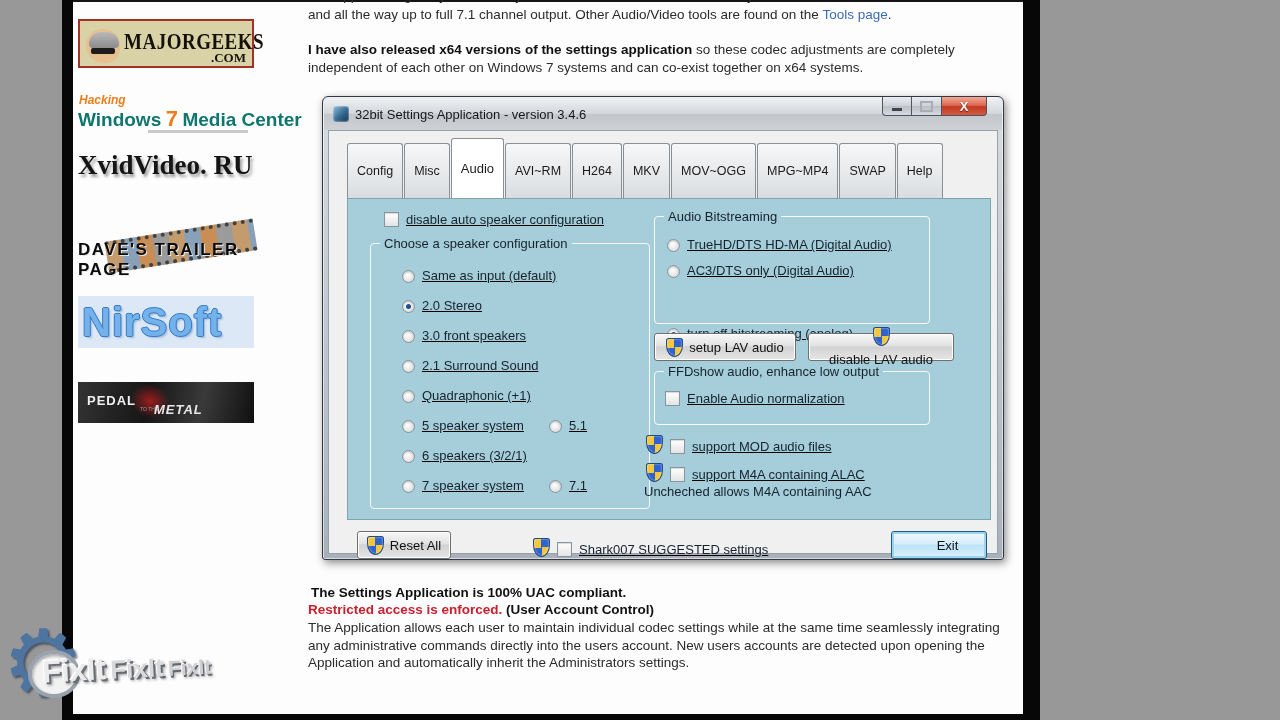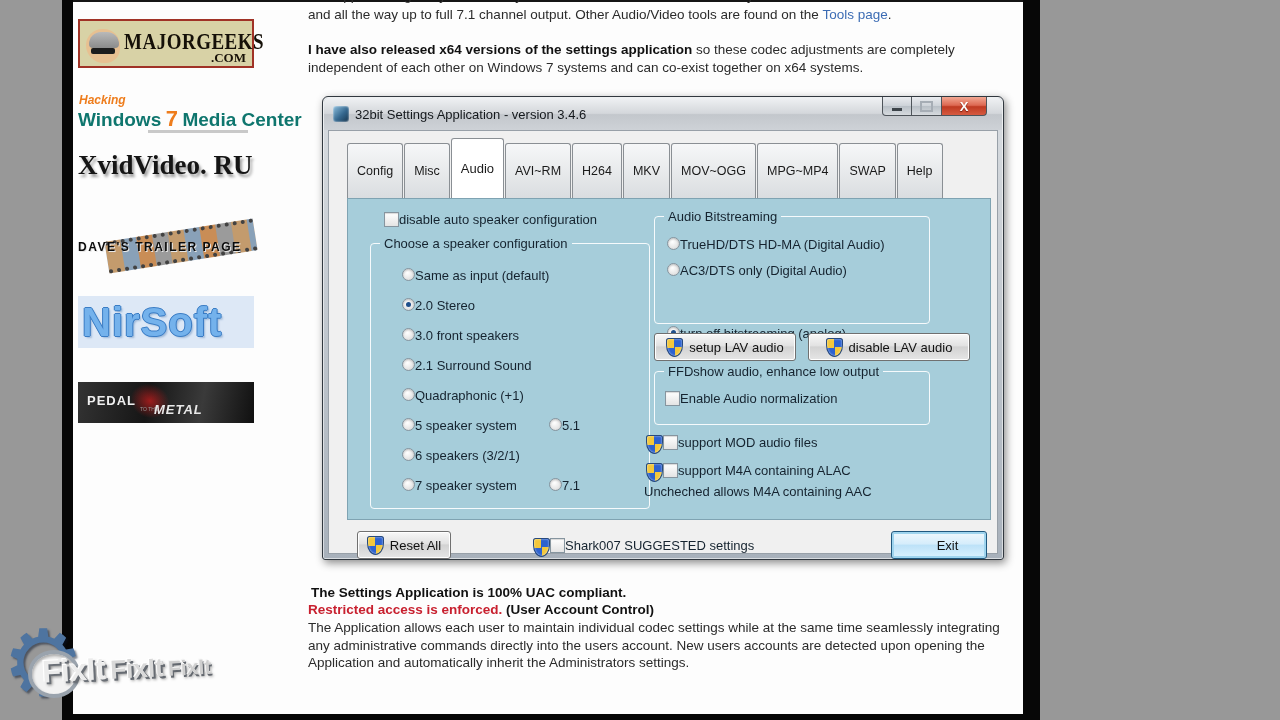--- a/index.html
+++ b/index.html
@@ -33,21 +33,21 @@
   #mg-com{position:absolute;right:6px;top:29px;font-family:"Liberation Serif",serif;font-weight:bold;font-size:13px;color:#181208;}
   #logo-hack{top:93px;height:44px;}
   #hack-word{position:absolute;left:1px;top:0;color:#ee7d1d;font-weight:bold;font-size:12px;font-style:italic;}
   #hack-row{position:absolute;left:0;top:13px;white-space:nowrap;}
   .hack-blue{color:#0f766e;font-weight:bold;font-size:19px;}
   .hack-orange{color:#ee7d1d;font-weight:bold;font-size:22px;}
   #hack-tag{position:absolute;left:70px;top:37px;width:100px;height:3px;background:#c9c9c9;}
   #logo-xvid{top:150px;height:46px;font-family:"Liberation Serif",serif;font-weight:bold;font-size:27px;color:#151515;text-shadow:2px 3px 3px #9a9a9a;}
   #logo-daves{top:226px;height:42px;}
   #daves-strip{position:absolute;left:28px;top:4px;width:150px;height:24px;transform:rotate(-9deg);background:repeating-linear-gradient(90deg,#b98a55 0 16px,#7591ad 16px 32px,#c07a3a 32px 48px,#8a8a8a 48px 64px);border-top:4px dotted #222;border-bottom:4px dotted #222;opacity:.85;}
-  #daves-text{position:absolute;left:0;top:14px;font-weight:bold;font-size:12px;letter-spacing:1.5px;color:#0b0b0b;text-shadow:1px 1px 0 #e8e8e8;}
+  #daves-text{position:absolute;left:0;top:14px;font-weight:bold;font-size:17px;letter-spacing:1.5px;color:#0b0b0b;text-shadow:1px 1px 0 #e8e8e8;}
   #logo-nirsoft{top:296px;height:52px;background:#dde8f6;display:flex;align-items:center;padding-left:4px;box-sizing:border-box;}
   #nirsoft-text{font-weight:bold;font-size:40px;color:#74b2ec;text-shadow:-1px 0 0 #3a7cc4,1px 0 0 #3a7cc4,0 -1px 0 #3a7cc4,0 1px 0 #3a7cc4,2px 2px 2px #9db8d8;letter-spacing:1px;}
   #logo-pedal{top:382px;height:41px;background:linear-gradient(100deg,#333 0%,#161616 40%,#3a3a3a 70%,#101010 100%);overflow:hidden;}
   #pedal-glow{position:absolute;left:52px;top:2px;width:40px;height:34px;background:radial-gradient(ellipse at center,rgba(190,30,30,.8),rgba(190,30,30,0) 70%);transform:rotate(20deg);}
   #pedal-word{position:absolute;left:9px;top:11px;color:#efefef;font-weight:bold;font-size:13px;letter-spacing:1px;}
   #pedal-tothe{position:absolute;left:62px;top:24px;color:#9a9a9a;font-size:5px;}
   #pedal-metal{position:absolute;left:76px;top:20px;color:#e8e8e8;font-weight:bold;font-style:italic;font-size:13px;letter-spacing:1px;}
 
   
   #dialog{position:absolute;left:249px;top:96px;width:680px;height:462px;background:linear-gradient(#d9dde1,#a8b1bb);border:1px solid #31383f;border-radius:6px 6px 3px 3px;box-shadow:2px 3px 9px rgba(0,0,0,.45),inset 0 0 0 1px rgba(255,255,255,.55);}
@@ -62,21 +62,21 @@
   #wc-max .sq{width:9px;height:7px;border:2px solid #a6adb5;background:transparent;}
   #wc-close{width:45px;border-left:none;border-radius:0 0 4px 0;background:linear-gradient(#f2a893,#dd6852 46%,#bf3a22 54%,#d65a40);color:#fff;font-weight:bold;font-size:13px;text-shadow:0 1px 1px #7a1a0c;}
   #client{position:absolute;left:5px;right:5px;top:33px;bottom:5px;background:#f0f0f0;border:1px solid #98a0a8;}
 
   #tabstrip{position:absolute;left:18px;top:40px;height:27px;display:flex;align-items:flex-end;}
   .tab{height:22px;padding:16px 9px;display:flex;align-items:center;background:linear-gradient(#f6f7f8,#dadde0);border:1px solid #8a8f94;border-bottom:none;border-radius:3px 3px 0 0;font-size:12.5px;color:#1a1a1a;margin-right:1px;cursor:pointer;}
   .tab.active{background:#fff;height:27px;position:relative;z-index:2;font-size:13px;}
 
   #bluepage{position:absolute;left:18px;top:67px;width:644px;height:322px;background:#a6cdda;border:1px solid #7fa3b2;box-sizing:border-box;z-index:1;}
   .dlabel{font-size:13px;color:#15232f;}
-  .row{position:absolute;display:flex;align-items:flex-start;}
+  .row{position:absolute;display:flex;align-items:flex-end;gap:7px;text-decoration:underline;}
   .cb{width:13px;height:13px;background:linear-gradient(#fff,#e4e4e4);border:1px solid #86959f;box-shadow:inset 0 1px 1px rgba(0,0,0,.15);flex:none;cursor:pointer;}
   .rb{width:13px;height:13px;border-radius:50%;background:radial-gradient(circle at 40% 35%,#fff,#d6d6d6);border:1px solid #86959f;box-shadow:inset 0 1px 2px rgba(0,0,0,.2);flex:none;box-sizing:border-box;cursor:pointer;}
   .rb.on::after{content:"";display:block;width:5px;height:5px;margin:3px;border-radius:50%;background:#1f4f8b;}
   .group{position:absolute;border:1px solid rgba(255,255,255,.9);border-radius:4px;}
   .group-label{position:absolute;top:-8px;left:9px;background:#a6cdda;padding:0 4px;font-size:13px;color:#15232f;white-space:nowrap;}
   .shield{width:15px;height:17px;flex:none;background:conic-gradient(#2d62cf 0 90deg,#f3c73c 90deg 180deg,#2d62cf 180deg 270deg,#f3c73c 270deg 360deg);border:1px solid #274a7e;border-radius:3px 3px 58% 58%/3px 3px 72% 72%;box-shadow:inset 0 0 2px rgba(255,255,255,.8);}
   .btn{display:flex;align-items:center;justify-content:center;gap:6px;background:linear-gradient(#f8f8f8,#e2e2e2 45%,#d2d2d2 50%,#e6e6e6);border:1px solid #707070;border-radius:3px;font-size:13px;color:#111;box-shadow:inset 0 0 0 1px #fff;cursor:pointer;box-sizing:border-box;}
   #btn-exit{background:linear-gradient(#f0f8fd,#d6edfb 45%,#bde2f8 52%,#dbf1fd);border:1px solid #20587f;box-shadow:inset 0 0 0 2px #9fd4ee;}
   #footer-note{position:absolute;left:296px;top:285px;font-size:13px;color:#15232f;}
 </style>
@@ -239,21 +239,21 @@
             <div class="row" style="left:12px;top:72px;margin-top:37px;">
               <div class="rb on"></div>
               <span class="dlabel">turn off bitstreaming (anolog)</span>
             </div>
           </div>
 
           <div class="btn" style="position:absolute;left:306px;top:134px;width:142px;height:28px;">
             <div class="shield"></div>
             <span>setup LAV audio</span>
           </div>
-          <div class="btn" style="position:absolute;left:460px;top:134px;width:162px;height:28px;">
+          <div class="btn" style="position:absolute;left:460px;top:134px;width:146px;height:28px;flex-direction:column;">
             <div class="shield"></div>
             <span>disable LAV audio</span>
           </div>
 
           <div class="group" style="left:306px;top:172px;width:274px;height:52px;">
             <span class="group-label">FFDshow audio, enhance low output</span>
             <div class="row" style="left:10px;top:19px;">
               <div class="cb"></div>
               <span class="dlabel">Enable Audio normalization</span>
             </div>

